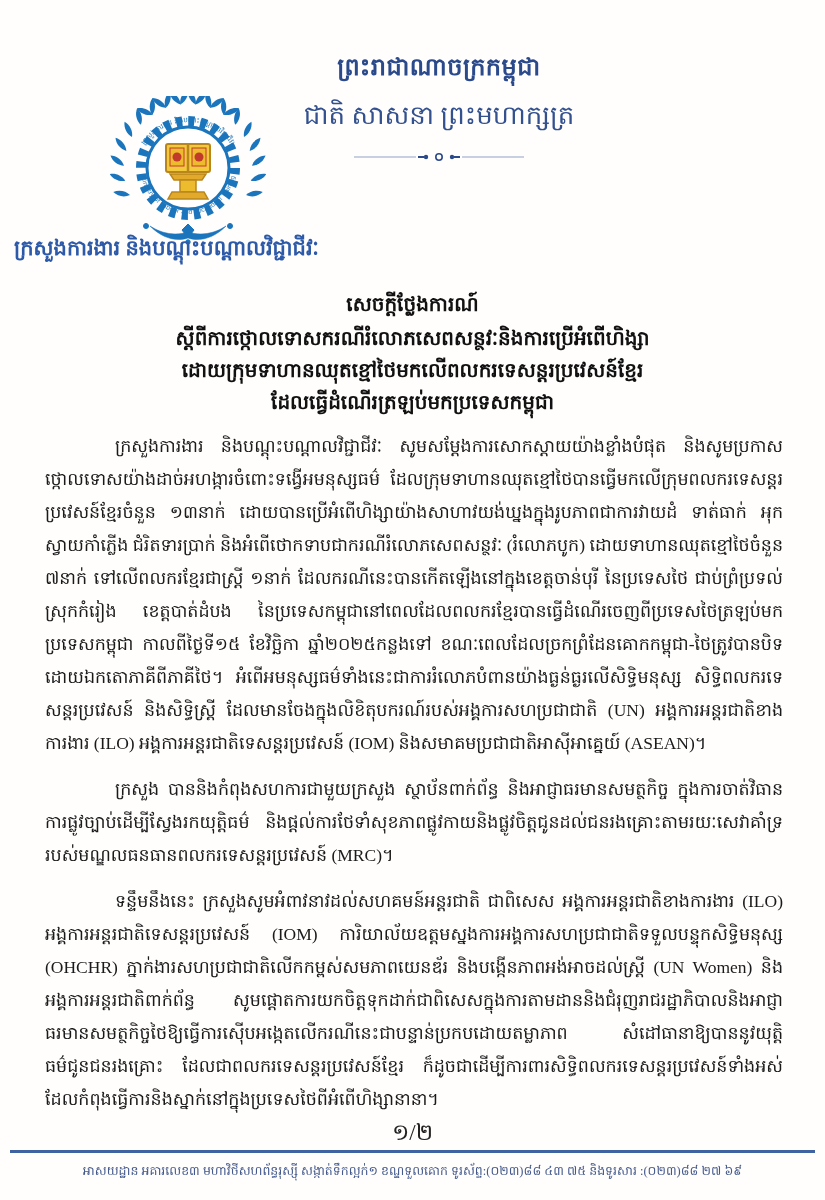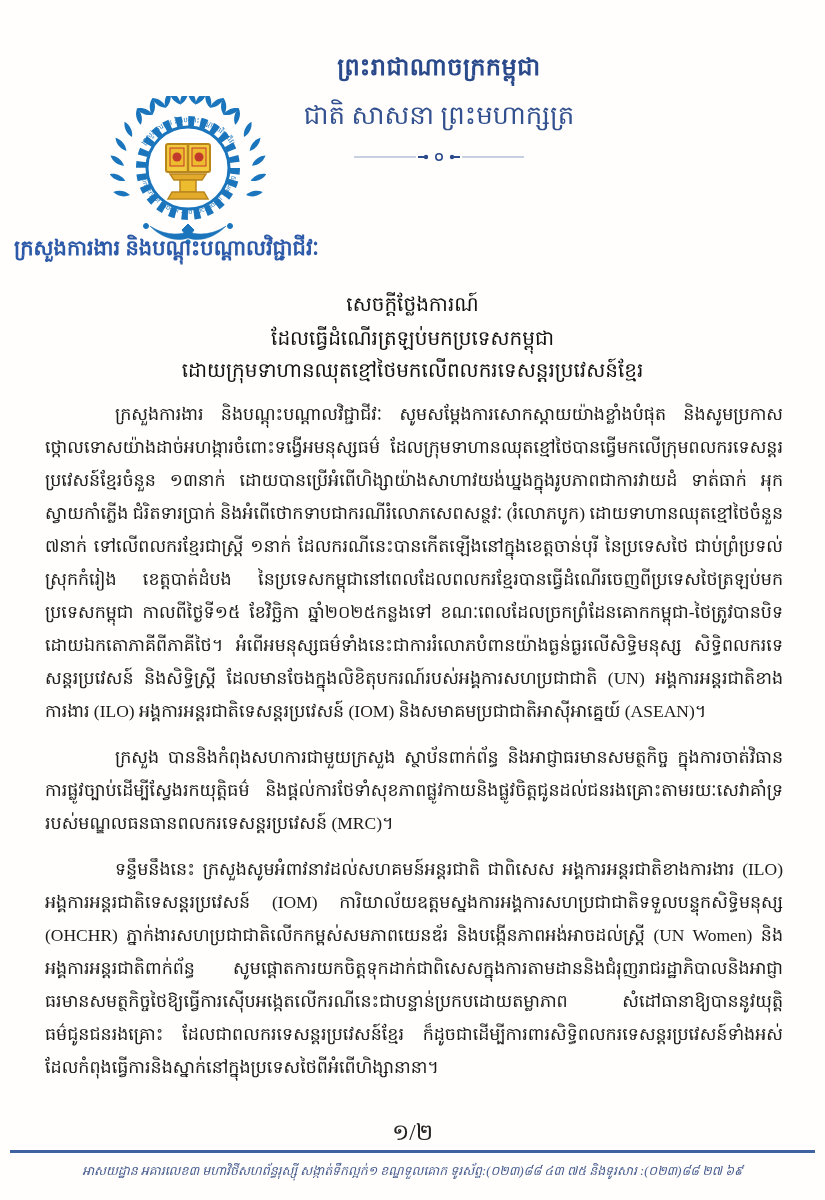--- a/index.html
+++ b/index.html
@@ -31,21 +31,21 @@
   .logo-wrap { position:absolute; left:110px; top:96px; width:156px; height:150px; }
 
   .ministry-name {
     position:absolute; left:14px; top:234px;
     font-size:21px; font-weight:bold; color:#2d5aa8;
   }
 
   
   .title-block {
     margin-top:8px; text-align:center;
-    font-weight:normal; color:#111111;
+    font-weight:bold; color:#111111;
     padding:0 60px;
   }
   .title-line { font-size:20px; line-height:32px; }
   .title-line.first { margin-bottom:2px; }
 
   
   .body-zone { padding:12px 42px 0 45px; }
   .para {
     font-size:17.5px; line-height:33px;
     text-align:justify; text-justify:inter-word;
@@ -57,21 +57,20 @@
   
   .page-number {
     position:absolute; left:0; width:100%; top:1118px;
     text-align:center; font-size:23px; color:#222;
   }
   .footer {
     position:absolute; left:10px; right:10px; top:1150px;
     border-top:3px solid #3f62a0;
     padding-top:10px;
     text-align:center;
-    font-style:italic;
     font-size:12.5px;
     color:#44598c;
   }
 </style>
 </head>
 <body>
 
 <div class="page">
 
   <div class="header-zone">
@@ -160,22 +159,23 @@
           <circle cx="78" cy="146" r="2.2"></circle>
         </g>
       </svg>
     </div>
 
     <div class="ministry-name">ក្រសួងការងារ និងបណ្តុះបណ្តាលវិជ្ជាជីវៈ</div>
   </div>
 
   <div class="title-block">
     <div class="title-line first">សេចក្តីថ្លែងការណ៍</div>
+    <div class="title-line">ស្តីពីការថ្កោលទោសករណីរំលោភសេពសន្ថវៈនិងការប្រើអំពើហិង្សា</div>
+    <div class="title-line">ដោយក្រុមទាហានឈុតខ្មៅថៃមកលើពលករទេសន្តរប្រវេសន៍ខ្មែរ</div>
     <div class="title-line">ដែលធ្វើដំណើរត្រឡប់មកប្រទេសកម្ពុជា</div>
-    <div class="title-line">ដោយក្រុមទាហានឈុតខ្មៅថៃមកលើពលករទេសន្តរប្រវេសន៍ខ្មែរ</div>
   </div>
 
   <div class="body-zone">
     <p class="para">ក្រសួងការងារ និងបណ្តុះបណ្តាលវិជ្ជាជីវៈ សូមសម្តែងការសោកស្តាយយ៉ាងខ្លាំងបំផុត និងសូមប្រកាសថ្កោលទោសយ៉ាងដាច់អហង្ការចំពោះទង្វើអមនុស្សធម៌ ដែលក្រុមទាហានឈុតខ្មៅថៃបានធ្វើមកលើក្រុមពលករទេសន្តរប្រវេសន៍ខ្មែរចំនួន ១៣នាក់ ដោយបានប្រើអំពើហិង្សាយ៉ាងសាហាវយង់ឃ្នងក្នុងរូបភាពជាការវាយដំ ទាត់ធាក់ អុកស្វាយកាំភ្លើង ជំរិតទារប្រាក់ និងអំពើថោកទាបជាករណីរំលោភសេពសន្ថវៈ (រំលោភបូក) ដោយទាហានឈុតខ្មៅថៃចំនួន ៧នាក់ ទៅលើពលករខ្មែរជាស្ត្រី ១នាក់ ដែលករណីនេះបានកើតឡើងនៅក្នុងខេត្តចាន់បុរី នៃប្រទេសថៃ ជាប់ព្រំប្រទល់ស្រុកកំរៀង ខេត្តបាត់ដំបង នៃប្រទេសកម្ពុជានៅពេលដែលពលករខ្មែរបានធ្វើដំណើរចេញពីប្រទេសថៃត្រឡប់មកប្រទេសកម្ពុជា កាលពីថ្ងៃទី១៥ ខែវិច្ឆិកា ឆ្នាំ២០២៥កន្លងទៅ ខណៈពេលដែលច្រកព្រំដែនគោកកម្ពុជា-ថៃត្រូវបានបិទដោយឯកតោភាគីពីភាគីថៃ។ អំពើអមនុស្សធម៌ទាំងនេះជាការរំលោភបំពានយ៉ាងធ្ងន់ធ្ងរលើសិទ្ធិមនុស្ស សិទ្ធិពលករទេសន្តរប្រវេសន៍ និងសិទ្ធិស្ត្រី ដែលមានចែងក្នុងលិខិតុបករណ៍របស់អង្គការសហប្រជាជាតិ (UN) អង្គការអន្តរជាតិខាងការងារ (ILO) អង្គការអន្តរជាតិទេសន្តរប្រវេសន៍ (IOM) និងសមាគមប្រជាជាតិអាស៊ីអាគ្នេយ៍ (ASEAN)។</p>
     <p class="para">ក្រសួង បាននិងកំពុងសហការជាមួយក្រសួង ស្ថាប័នពាក់ព័ន្ធ និងអាជ្ញាធរមានសមត្ថកិច្ច ក្នុងការចាត់វិធានការផ្លូវច្បាប់ដើម្បីស្វែងរកយុត្តិធម៌ និងផ្តល់ការថែទាំសុខភាពផ្លូវកាយនិងផ្លូវចិត្តជូនដល់ជនរងគ្រោះតាមរយៈសេវាគាំទ្ររបស់មណ្ឌលធនធានពលករទេសន្តរប្រវេសន៍ (MRC)។</p>
     <p class="para">ទន្ទឹមនឹងនេះ ក្រសួងសូមអំពាវនាវដល់សហគមន៍អន្តរជាតិ ជាពិសេស អង្គការអន្តរជាតិខាងការងារ (ILO) អង្គការអន្តរជាតិទេសន្តរប្រវេសន៍ (IOM) ការិយាល័យឧត្តមស្នងការអង្គការសហប្រជាជាតិទទួលបន្ទុកសិទ្ធិមនុស្ស (OHCHR) ភ្នាក់ងារសហប្រជាជាតិលើកកម្ពស់សមភាពយេនឌ័រ និងបង្កើនភាពអង់អាចដល់ស្ត្រី (UN Women) និងអង្គការអន្តរជាតិពាក់ព័ន្ធ សូមផ្តោតការយកចិត្តទុកដាក់ជាពិសេសក្នុងការតាមដាននិងជំរុញរាជរដ្ឋាភិបាលនិងអាជ្ញាធរមានសមត្ថកិច្ចថៃឱ្យធ្វើការស៊ើបអង្កេតលើករណីនេះជាបន្ទាន់ប្រកបដោយតម្លាភាព សំដៅធានាឱ្យបាននូវយុត្តិធម៌ជូនជនរងគ្រោះ ដែលជាពលករទេសន្តរប្រវេសន៍ខ្មែរ ក៏ដូចជាដើម្បីការពារសិទ្ធិពលករទេសន្តរប្រវេសន៍ទាំងអស់ដែលកំពុងធ្វើការនិងស្នាក់នៅក្នុងប្រទេសថៃពីអំពើហិង្សានានា។</p>
   </div>
 
   <div class="page-number">១/២</div>
 

